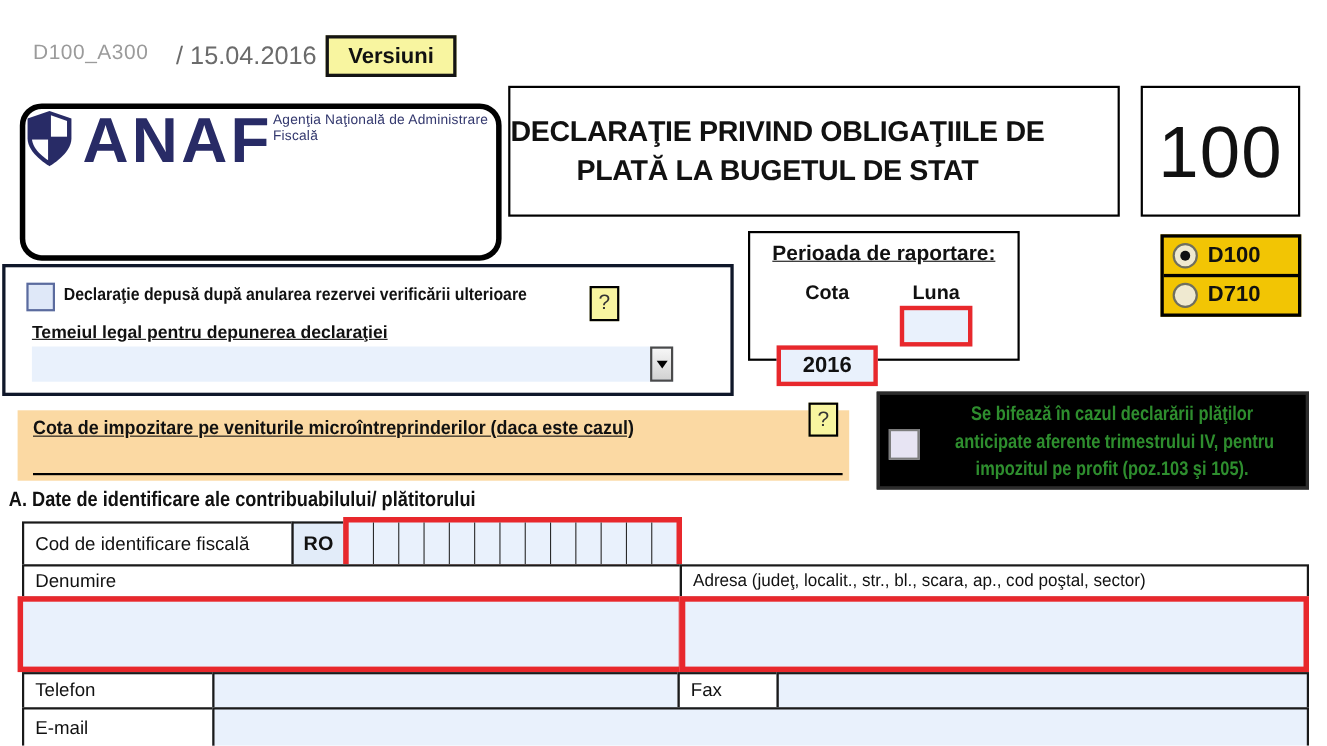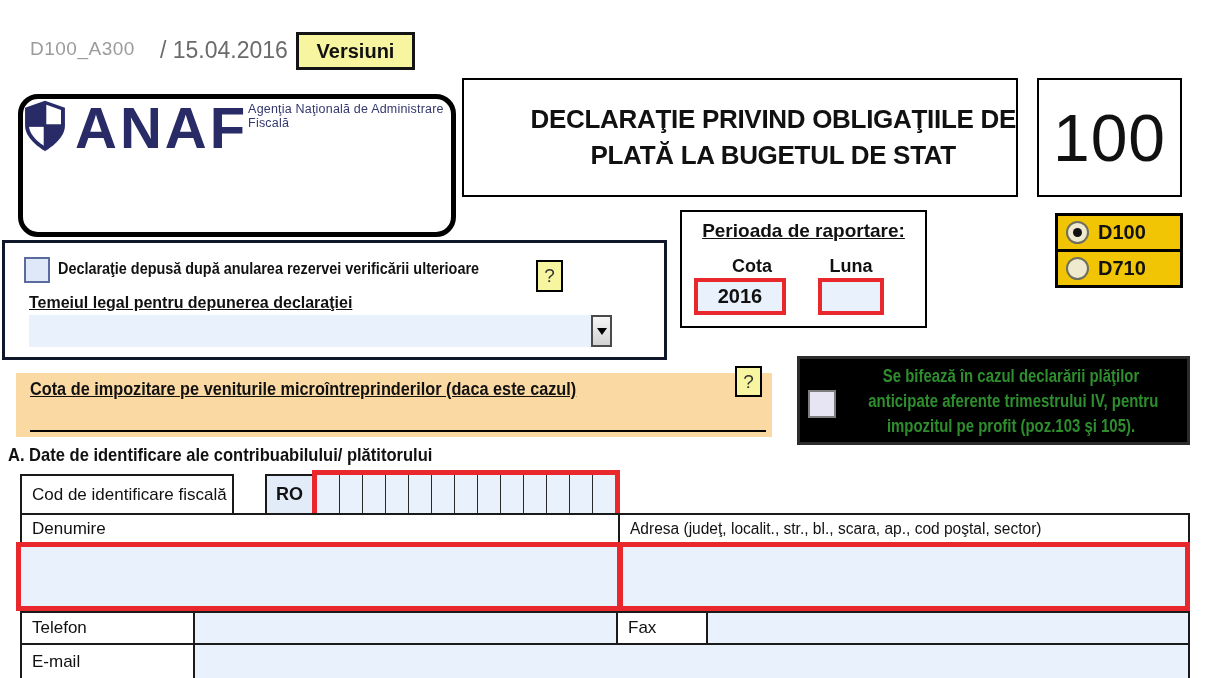--- a/index.html
+++ b/index.html
@@ -16,35 +16,35 @@
 
   
   #logo-box{left:18px;top:78px;width:428px;height:133px;border:5px solid #000;border-radius:20px;
       display:flex;align-items:flex-start;justify-content:center;background:#fff;margin-top:16px;}
   #logo-row{display:flex;align-items:center;gap:8px;}
   #logo-acronym{font-size:58px;font-weight:bold;color:#282B66;letter-spacing:3px;line-height:1;}
   #logo-subtitle{font-size:12.5px;color:#33386e;margin-top:3px;letter-spacing:.2px;}
 
   
   #title-box{left:462px;top:78px;width:552px;height:115px;border:2px solid #000;
-      display:flex;align-items:center;justify-content:flex-end;text-align:center;}
+      display:flex;align-items:center;justify-content:flex-start;text-align:center;}
   #title-box .t{font-size:26px;font-weight:bold;line-height:1.35;letter-spacing:-.3px;}
   #form-number-box{left:1037px;top:78px;width:141px;height:115px;border:2px solid #000;
       display:flex;align-items:center;justify-content:center;text-align:right;}
   #form-number{font-size:66px;font-weight:400;letter-spacing:1px;color:#111;}
 
   
   #period-box{left:680px;top:210px;width:243px;height:114px;border:2px solid #000;}
   #period-heading{position:absolute;left:0;top:8px;width:100%;text-align:center;
       font-size:19px;font-weight:bold;text-decoration:underline;}
   .period-label{position:absolute;top:44px;font-size:18px;font-weight:bold;text-align:center;}
   #year-label{left:24px;width:92px;} #month-label{left:136px;width:66px;}
   .period-field{position:absolute;top:66px;background:#E9F1FC;border:4px solid #E8282C;
       display:flex;align-items:center;justify-content:center;font-size:20px;font-weight:bold;}
-  #year-field{left:12px;width:84px;height:29px;}
+  #year-field{left:24px;width:84px;height:29px;margin-top:36px;}
   #month-field{left:136px;width:58px;height:29px;}
 
   
   #type-selector{left:1055px;top:213px;width:122px;height:69px;background:#F2C504;border:3px solid #000;}
   .type-row{height:33px;display:flex;align-items:center;padding-left:8px;cursor:pointer;}
   .type-row.first{border-bottom:3px solid #000;}
   .radio{width:19px;height:19px;border-radius:50%;background:#EFE9D0;border:2px solid #6f6f5f;
       display:flex;align-items:center;justify-content:center;}
   .radio.sel::after{content:"";width:9px;height:9px;border-radius:50%;background:#111;}
   .type-label{font-size:20px;font-weight:bold;margin-left:9px;}
@@ -86,21 +86,21 @@
 
   
   #section-a-heading{left:8px;top:444px;font-size:19px;font-weight:bold;white-space:nowrap;
       transform:scaleX(.87);transform-origin:left top;}
 
   .cell{position:absolute;background:#fff;border:2.5px solid #1a1a1a;box-sizing:border-box;
       display:flex;align-items:center;padding-left:10px;font-size:17px;}
   .field{position:absolute;background:#E9F1FC;border:2px solid #1a1a1a;box-sizing:border-box;
       display:flex;align-items:center;padding-left:8px;font-size:16px;cursor:text;}
 
-  #cif-label-cell{left:20px;top:474px;width:214px;height:41px;}
+  #cif-label-cell{left:20px;top:474px;width:247px;height:41px;}
   #cif-prefix-cell{left:265px;top:474px;width:49px;height:41px;background:#E2ECF9;
       justify-content:center;padding-left:0;font-weight:bold;font-size:18px;}
   #cif-cells{position:absolute;left:312px;top:470px;width:308px;height:48px;background:#E9F1FC;
       border:5px solid #E8282C;box-sizing:border-box;display:flex;cursor:text;}
   .cif-cell{flex:1;border-right:1.5px solid #2a2a2a;}
   .cif-cell:last-child{border-right:none;}
 
   #name-label-cell{left:20px;top:513px;width:600px;height:31px;font-size:17px;}
   #address-label-cell{left:618px;top:513px;width:572px;height:31px;font-size:16px;}
   #address-label-cell .sq{white-space:nowrap;transform:scaleX(.97);transform-origin:left center;}

